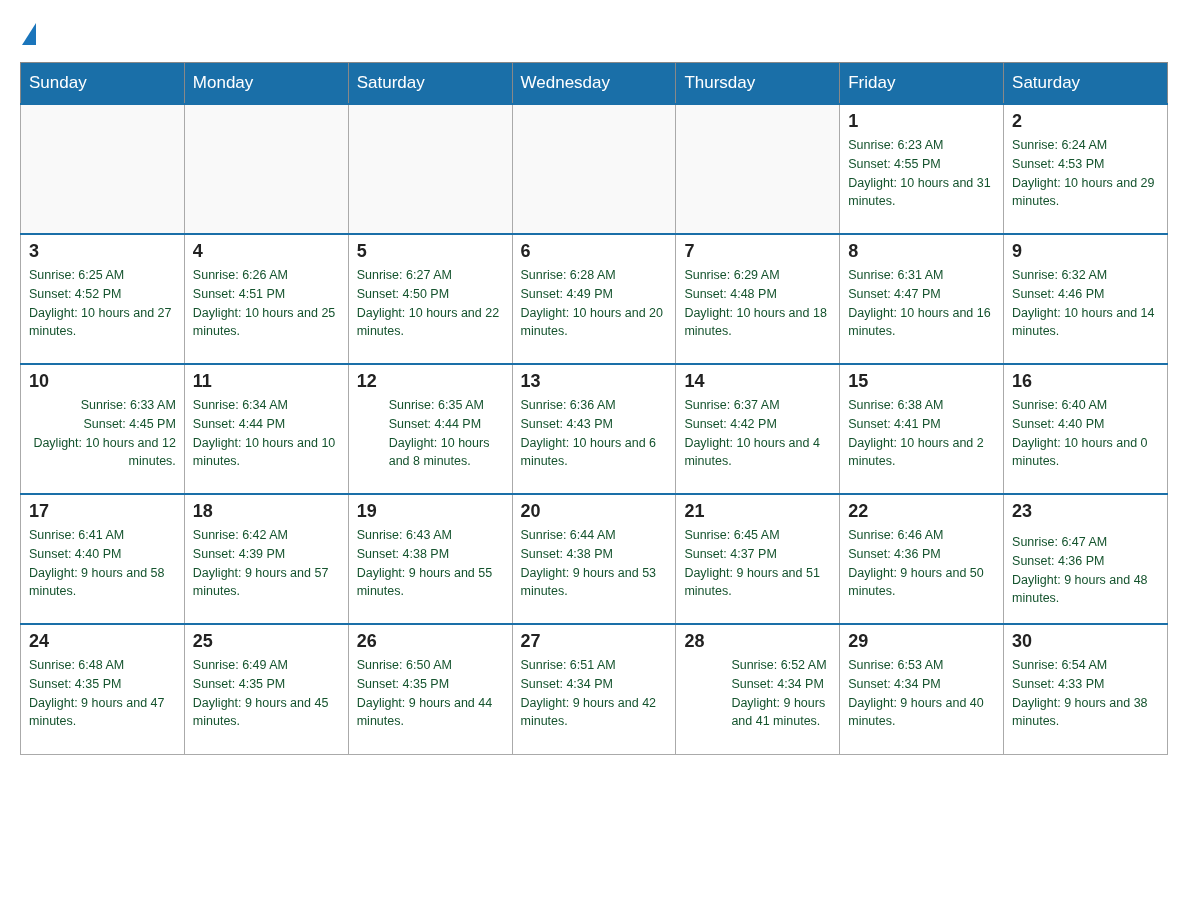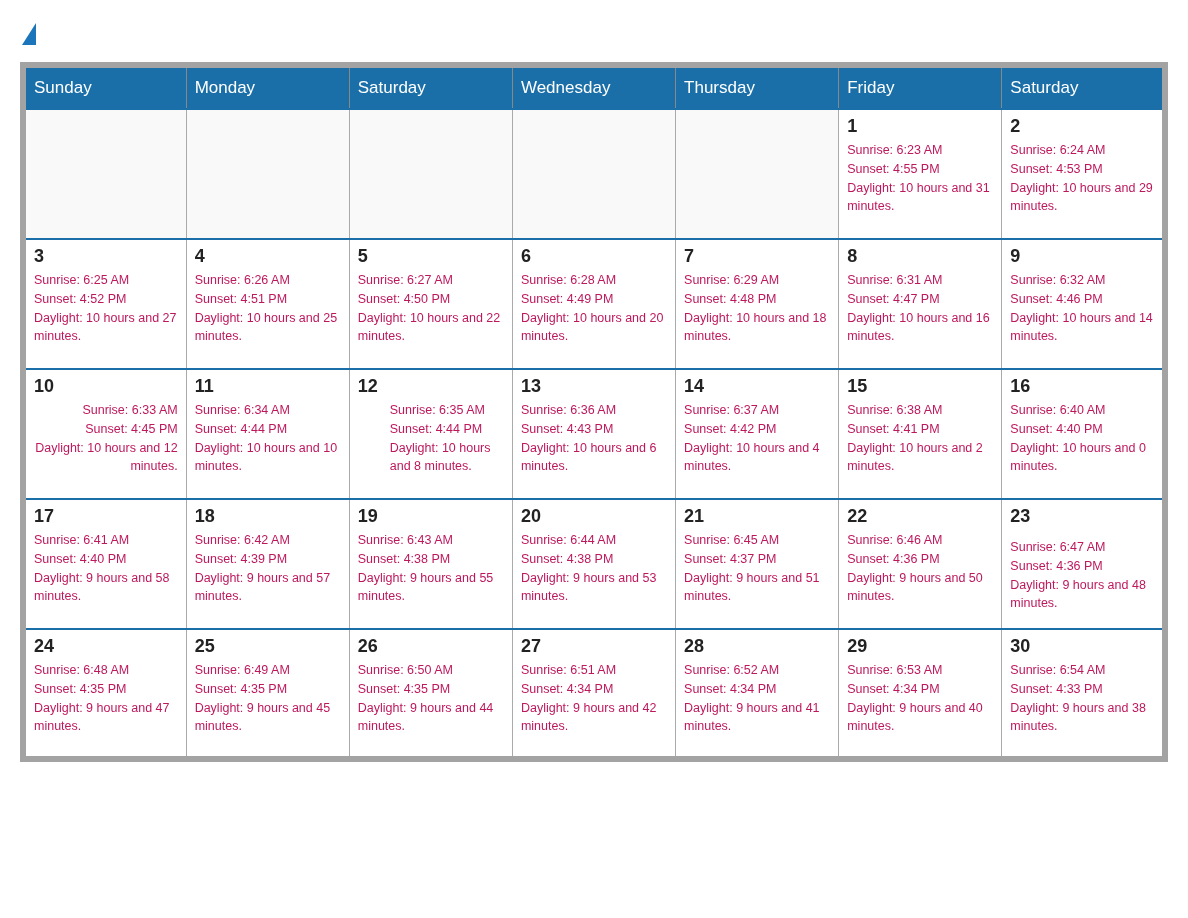--- a/index.html
+++ b/index.html
@@ -58,21 +58,21 @@
       line-height: 1.1;
     }
     .location-title {
       font-size: 22px;
       color: #444;
       margin-top: 4px;
     }
     .calendar {
       width: 100%;
       border-collapse: collapse;
-      border: 6px solid #a3a3a3;
+      border: 1px solid #a3a3a3;
     }
     .calendar th {
       background-color: #1a6fa8;
       color: #fff;
       font-size: 17px;
       font-weight: normal;
       padding: 10px 8px;
       text-align: left;
       border: 1px solid #888;
     }
@@ -86,21 +86,21 @@
     }
     .day-number {
       font-size: 18px;
       font-weight: bold;
       color: #222;
       display: block;
       margin-bottom: 4px;
     }
     .day-info {
       font-size: 12.5px;
-      color: #be185d;
+      color: #14532d;
       line-height: 1.5;
     }
     .empty-cell {
       background: #f9f9f9;
     }
     .week-row td {
       border-top: 2px solid #1a6fa8;
     }
   </style>
 </head>
@@ -304,21 +304,21 @@
 Daylight: 9 hours and 44 minutes.</div>
         </td>
         <td>
           <span class="day-number">27</span>
           <div class="day-info" style="white-space: pre-line;">Sunrise: 6:51 AM
 Sunset: 4:34 PM
 Daylight: 9 hours and 42 minutes.</div>
         </td>
         <td>
           <span class="day-number">28</span>
-          <div class="day-info" style="white-space: pre-line;">Sunrise: 6:52 AM
+          <div class="day-info" style="white-space: pre-line; margin-left: 47px;">Sunrise: 6:52 AM
 Sunset: 4:34 PM
 Daylight: 9 hours and 41 minutes.</div>
         </td>
         <td>
           <span class="day-number">29</span>
           <div class="day-info" style="white-space: pre-line;">Sunrise: 6:53 AM
 Sunset: 4:34 PM
 Daylight: 9 hours and 40 minutes.</div>
         </td>
         <td>

